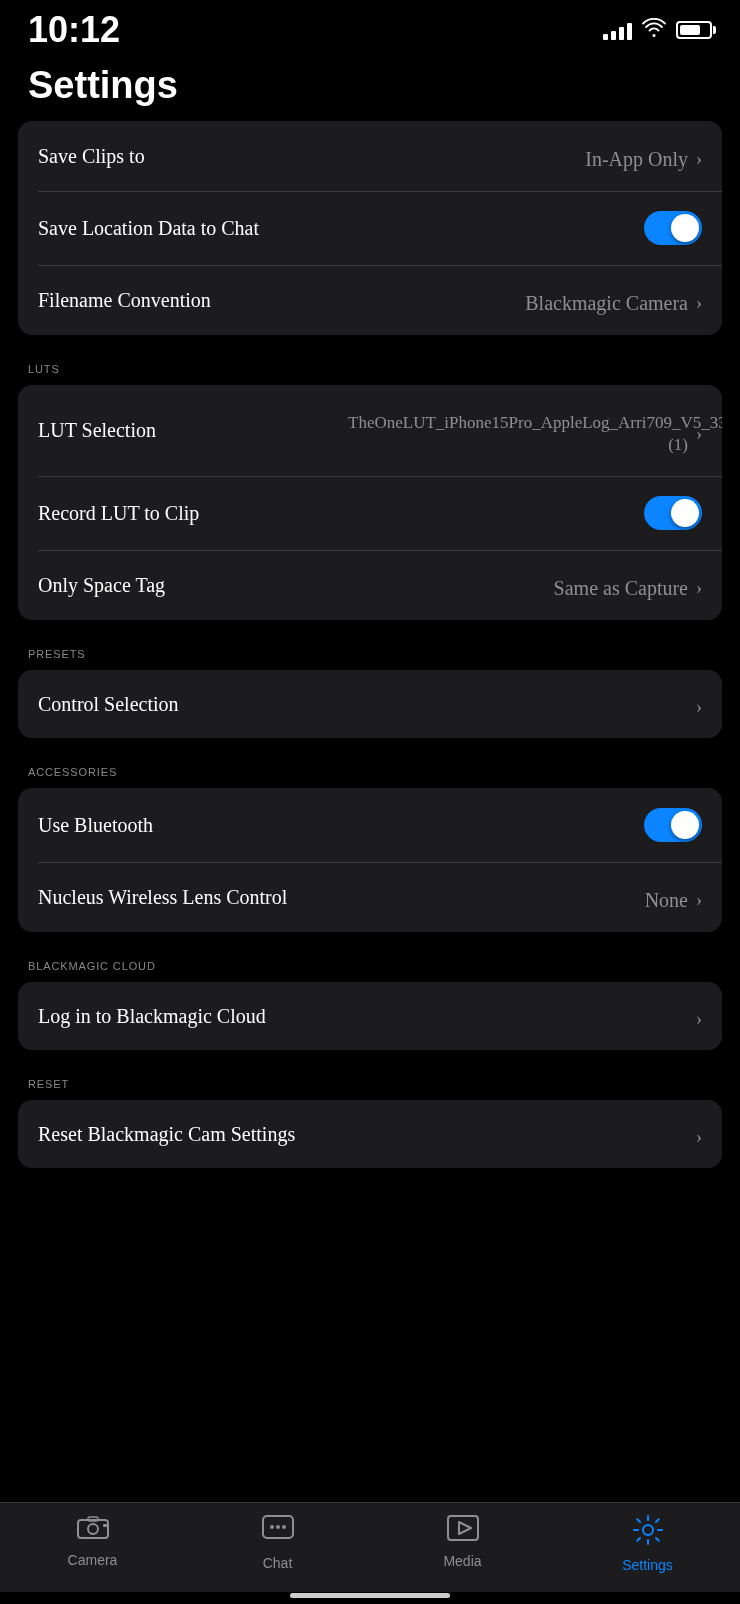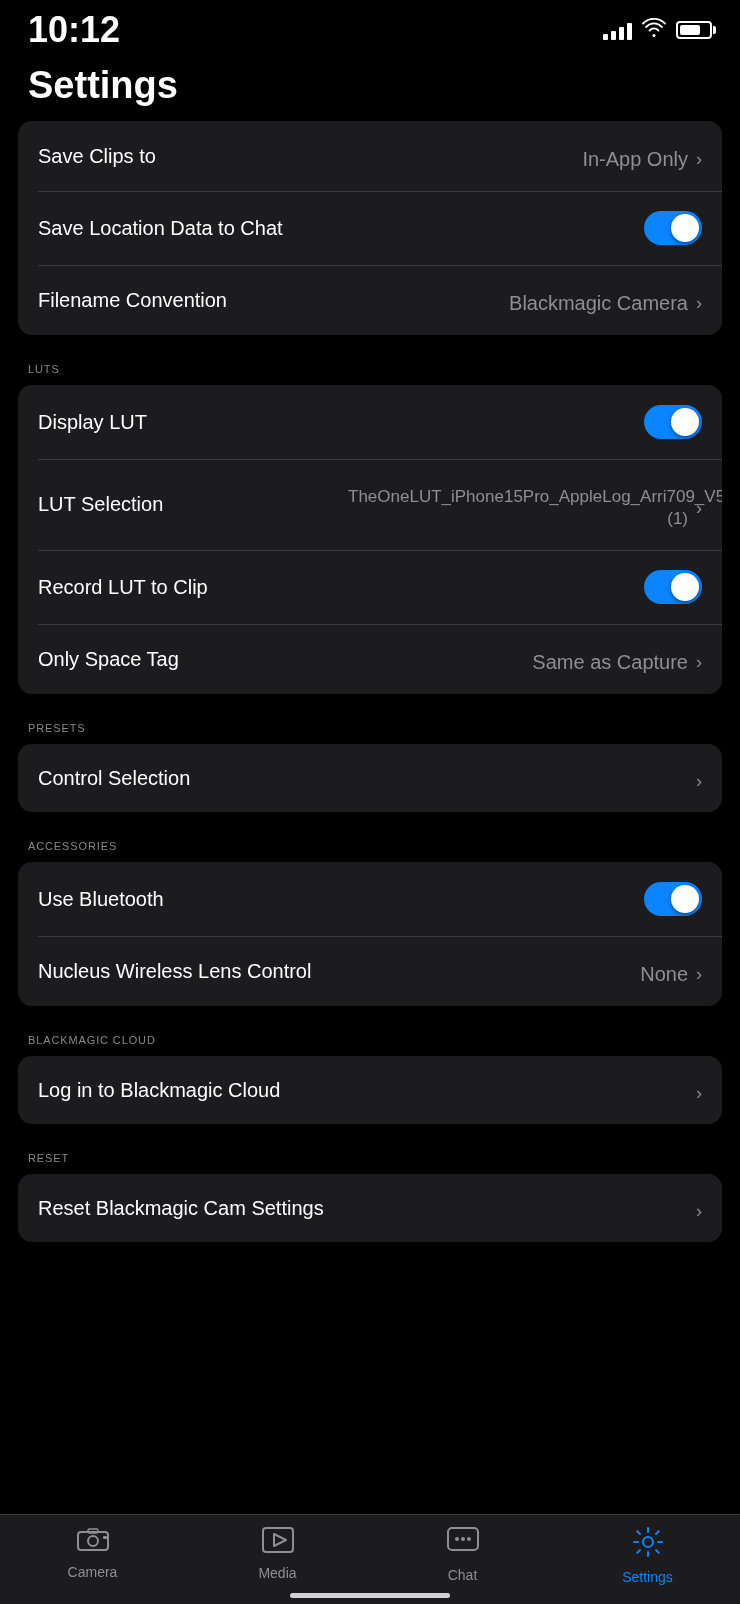--- a/index.html
+++ b/index.html
@@ -103,20 +103,21 @@
       margin: 0 18px;
       overflow: hidden;
     }
     .card-row {
       display: flex;
       align-items: center;
       justify-content: space-between;
       padding: 20px 20px;
       min-height: 56px;
       position: relative;
+      font-family: Liberation Serif, serif;
     }
     .card-row + .card-row::before {
       content: '';
       position: absolute;
       top: 0;
       left: 20px;
       right: 0;
       height: 1px;
       background: #3a3a3c;
     }
@@ -165,21 +166,21 @@
       font-size: 17px;
       color: #8e8e93;
       max-width: 340px;
       text-align: right;
       line-height: 1.3;
     }
 
     
     .bottom-nav {
       position: fixed;
-      bottom: 0;
+      bottom: 12px;
       left: 0;
       width: 740px;
       background: #1c1c1e;
       border-top: 1px solid #3a3a3c;
       display: flex;
       justify-content: space-around;
       align-items: flex-start;
       padding: 12px 0 8px;
       height: 90px;
     }
@@ -270,26 +271,20 @@
           <span class="chevron">›</span>
         </span>
       </div>
     </div>
   </div>
 
   <div class="section">
     <div class="section-label">LUTS</div>
     <div class="card">
       <div class="card-row">
-        <span class="row-label">Display LUT</span>
-        <div class="toggle on">
-          <div class="toggle-knob"></div>
-        </div>
-      </div>
-      <div class="card-row">
         <span class="row-label">LUT Selection</span>
         <span class="row-value" style="display:flex;align-items:center;gap:8px;">
           <span class="lut-value">TheOneLUT_iPhone15Pro_AppleLog_Arri709_V5_33pt (1)</span>
           <span class="chevron">›</span>
         </span>
       </div>
       <div class="card-row">
         <span class="row-label">Record LUT to Clip</span>
         <div class="toggle on">
           <div class="toggle-knob"></div>
@@ -369,38 +364,38 @@
         <rect x="1" y="4" width="30" height="18" rx="3" stroke="#8e8e93" stroke-width="2"></rect>
         <circle cx="16" cy="13" r="5" stroke="#8e8e93" stroke-width="2"></circle>
         <rect x="11" y="1" width="10" height="4" rx="1.5" stroke="#8e8e93" stroke-width="1.5"></rect>
         <rect x="26" y="8" width="4" height="3" rx="1" fill="#8e8e93"></rect>
       </svg>
     </span>
     <span class="nav-label">Camera</span>
   </div>
   <div class="nav-item">
     <span class="nav-icon">
-      <svg width="32" height="26" viewBox="0 0 32 26" fill="none">
-        <rect x="1" y="1" width="30" height="24" rx="3" stroke="#8e8e93" stroke-width="2"></rect>
-        <polygon points="12,7 12,19 24,13" stroke="#8e8e93" stroke-width="2" fill="none" stroke-linejoin="round"></polygon>
-      </svg>
-    </span>
-    <span class="nav-label">Media</span>
-  </div>
-  <div class="nav-item">
-    <span class="nav-icon">
       <svg width="32" height="28" viewBox="0 0 32 28" fill="none">
         <rect x="1" y="1" width="30" height="22" rx="4" stroke="#8e8e93" stroke-width="2"></rect>
         <circle cx="10" cy="12" r="2" fill="#8e8e93"></circle>
         <circle cx="16" cy="12" r="2" fill="#8e8e93"></circle>
         <circle cx="22" cy="12" r="2" fill="#8e8e93"></circle>
       </svg>
     </span>
     <span class="nav-label">Chat</span>
   </div>
+  <div class="nav-item">
+    <span class="nav-icon">
+      <svg width="32" height="26" viewBox="0 0 32 26" fill="none">
+        <rect x="1" y="1" width="30" height="24" rx="3" stroke="#8e8e93" stroke-width="2"></rect>
+        <polygon points="12,7 12,19 24,13" stroke="#8e8e93" stroke-width="2" fill="none" stroke-linejoin="round"></polygon>
+      </svg>
+    </span>
+    <span class="nav-label">Media</span>
+  </div>
   <div class="nav-item active">
     <span class="nav-icon">
       <svg width="30" height="30" viewBox="0 0 30 30" fill="none">
         <circle cx="15" cy="15" r="5" stroke="#0a84ff" stroke-width="2"></circle>
         <path d="M15 1v4M15 25v4M1 15h4M25 15h4M4.22 4.22l2.83 2.83M22.95 22.95l2.83 2.83M4.22 25.78l2.83-2.83M22.95 7.05l2.83-2.83" stroke="#0a84ff" stroke-width="2" stroke-linecap="round"></path>
       </svg>
     </span>
     <span class="nav-label">Settings</span>
   </div>
 </nav>

